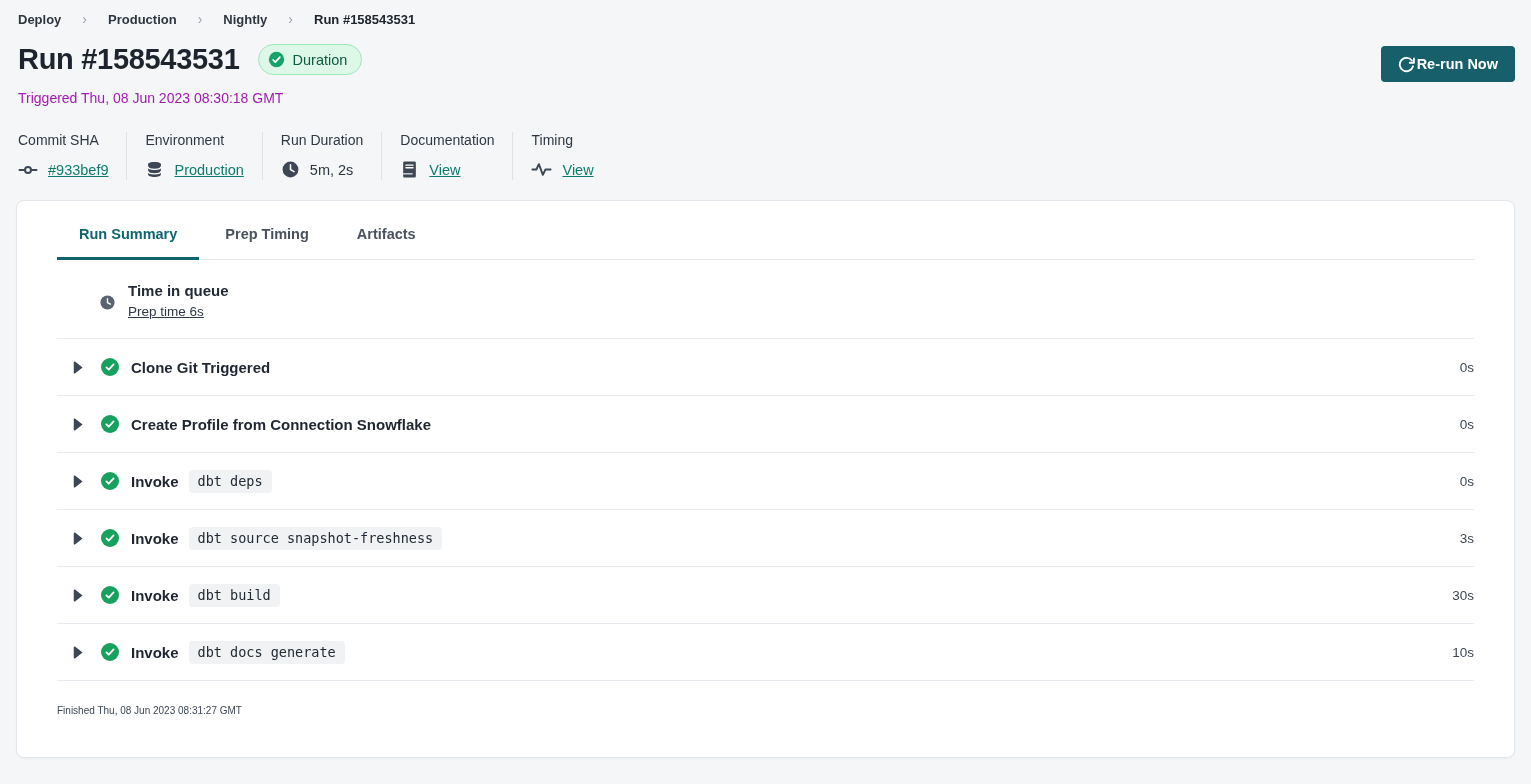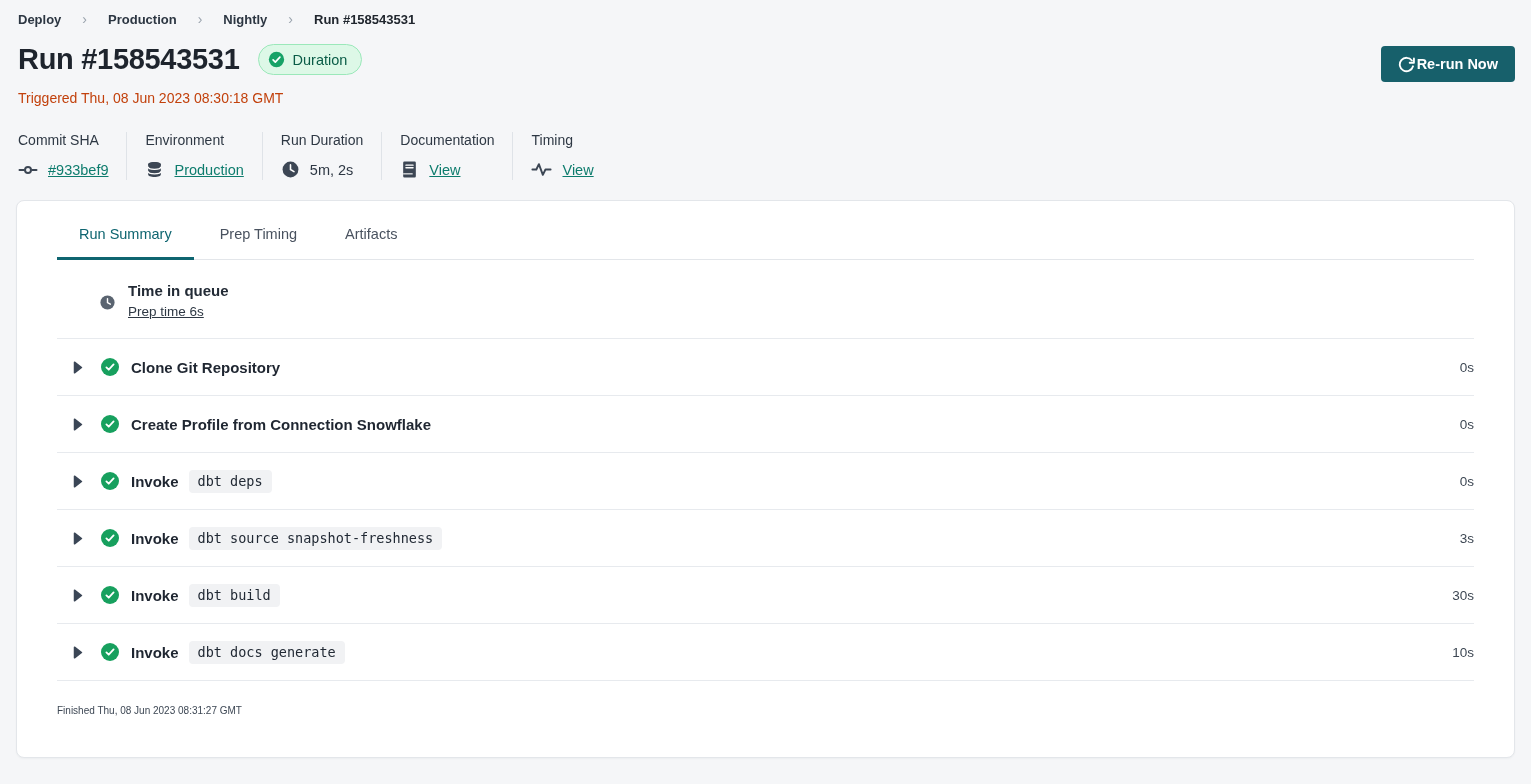--- a/index.html
+++ b/index.html
@@ -17,21 +17,21 @@
   .breadcrumb .sep { color:#9aa3ad; font-weight:400; font-size:14px; }
   .breadcrumb .current { color:#20262e; }
   .title-row { display:flex; align-items:center; gap:18px; margin-top:16px; }
   .run-title { font-size:29px; font-weight:700; color:#1e242d; letter-spacing:-0.3px; }
   .status-badge {
     display:inline-flex; align-items:center; gap:8px;
     background:#ddf8e7; border:1px solid #9be8ba; border-radius:16px;
     height:31px; padding:0 14px 0 9px;
     font-size:14.5px; color:#0a5c47; font-weight:400;
   }
-  .triggered { margin-top:14px; font-size:14px; color:#c2410c; }
+  .triggered { margin-top:14px; font-size:14px; color:#a21caf; }
   .rerun-btn {
     position:absolute; top:46px; right:16px;
     display:inline-flex; align-items:center; gap:2px;
     background:#17606b; color:#ffffff; border:none; border-radius:4px;
     height:36px; padding:0 17px; font-size:14.5px; font-weight:700;
     font-family:inherit; cursor:pointer;
   }
   
   .meta-row { display:flex; margin:26px 18px 0 18px; }
   .meta-col { padding-right:18px; margin-right:18px; border-right:1px solid #dfe3e8; }
@@ -44,21 +44,21 @@
   .mc-3 { min-width:88px; } .mc-4 { min-width:110px; } .mc-5 { min-width:78px; }
   
   .card {
     margin:20px 16px 0 16px; background:#ffffff;
     border:1px solid #e3e6ea; border-radius:8px;
     box-shadow:0 1px 2px rgba(30,40,50,0.04);
     padding:0 40px; height:558px;
   }
   .tabs { display:flex; gap:4px; margin-top:25px; border-bottom:1px solid #e3e6ea; }
   .tab {
-    padding:0 22px 15px 22px; font-size:14.5px; font-weight:400; color:#49525f;
+    padding:0 22px 15px 22px; font-size:14.5px; font-weight:700; color:#49525f;
     cursor:pointer; border-bottom:3px solid transparent; margin-bottom:-1px;
   }
   .tab.active { color:#0e6570; border-bottom-color:#0e6570; }
   
   .queue-row { display:flex; align-items:center; gap:12px; padding:22px 0 18px 42px; border-bottom:1px solid #e7eaee; }
   .queue-title { font-size:15px; font-weight:700; color:#232b36; line-height:1.15; }
   .queue-link { display:inline-block; margin-top:5px; font-size:13.5px; color:#2e3844; text-decoration:underline; cursor:pointer; }
   
   .step-row { display:flex; align-items:center; height:57px; border-bottom:1px solid #e7eaee; }
   .caret { margin-left:16px; width:10px; display:flex; cursor:pointer; }
@@ -210,21 +210,21 @@
         <svg width="10" height="13" viewBox="0 0 10 13">
           <path d="M1.5 1.2l7 5.3-7 5.3z" fill="#3b4656" stroke="#3b4656" stroke-width="1.5" stroke-linejoin="round"></path>
         </svg>
       </span>
     <span class="check">
         <svg width="18" height="18" viewBox="0 0 20 20">
           <circle cx="10" cy="10" r="10" fill="#17a05e"></circle>
           <path d="M6 10.4l2.6 2.6 5.4-5.8" stroke="#ffffff" stroke-width="2" fill="none" stroke-linecap="round" stroke-linejoin="round"></path>
         </svg>
       </span>
-    <span class="step-label">Clone Git Repository</span>
+    <span class="step-label">Clone Git Triggered</span>
     <span class="duration">0s</span>
   </div>
 
   <div class="step-row">
     <span class="caret">
         <svg width="10" height="13" viewBox="0 0 10 13">
           <path d="M1.5 1.2l7 5.3-7 5.3z" fill="#3b4656" stroke="#3b4656" stroke-width="1.5" stroke-linejoin="round"></path>
         </svg>
       </span>
     <span class="check">

